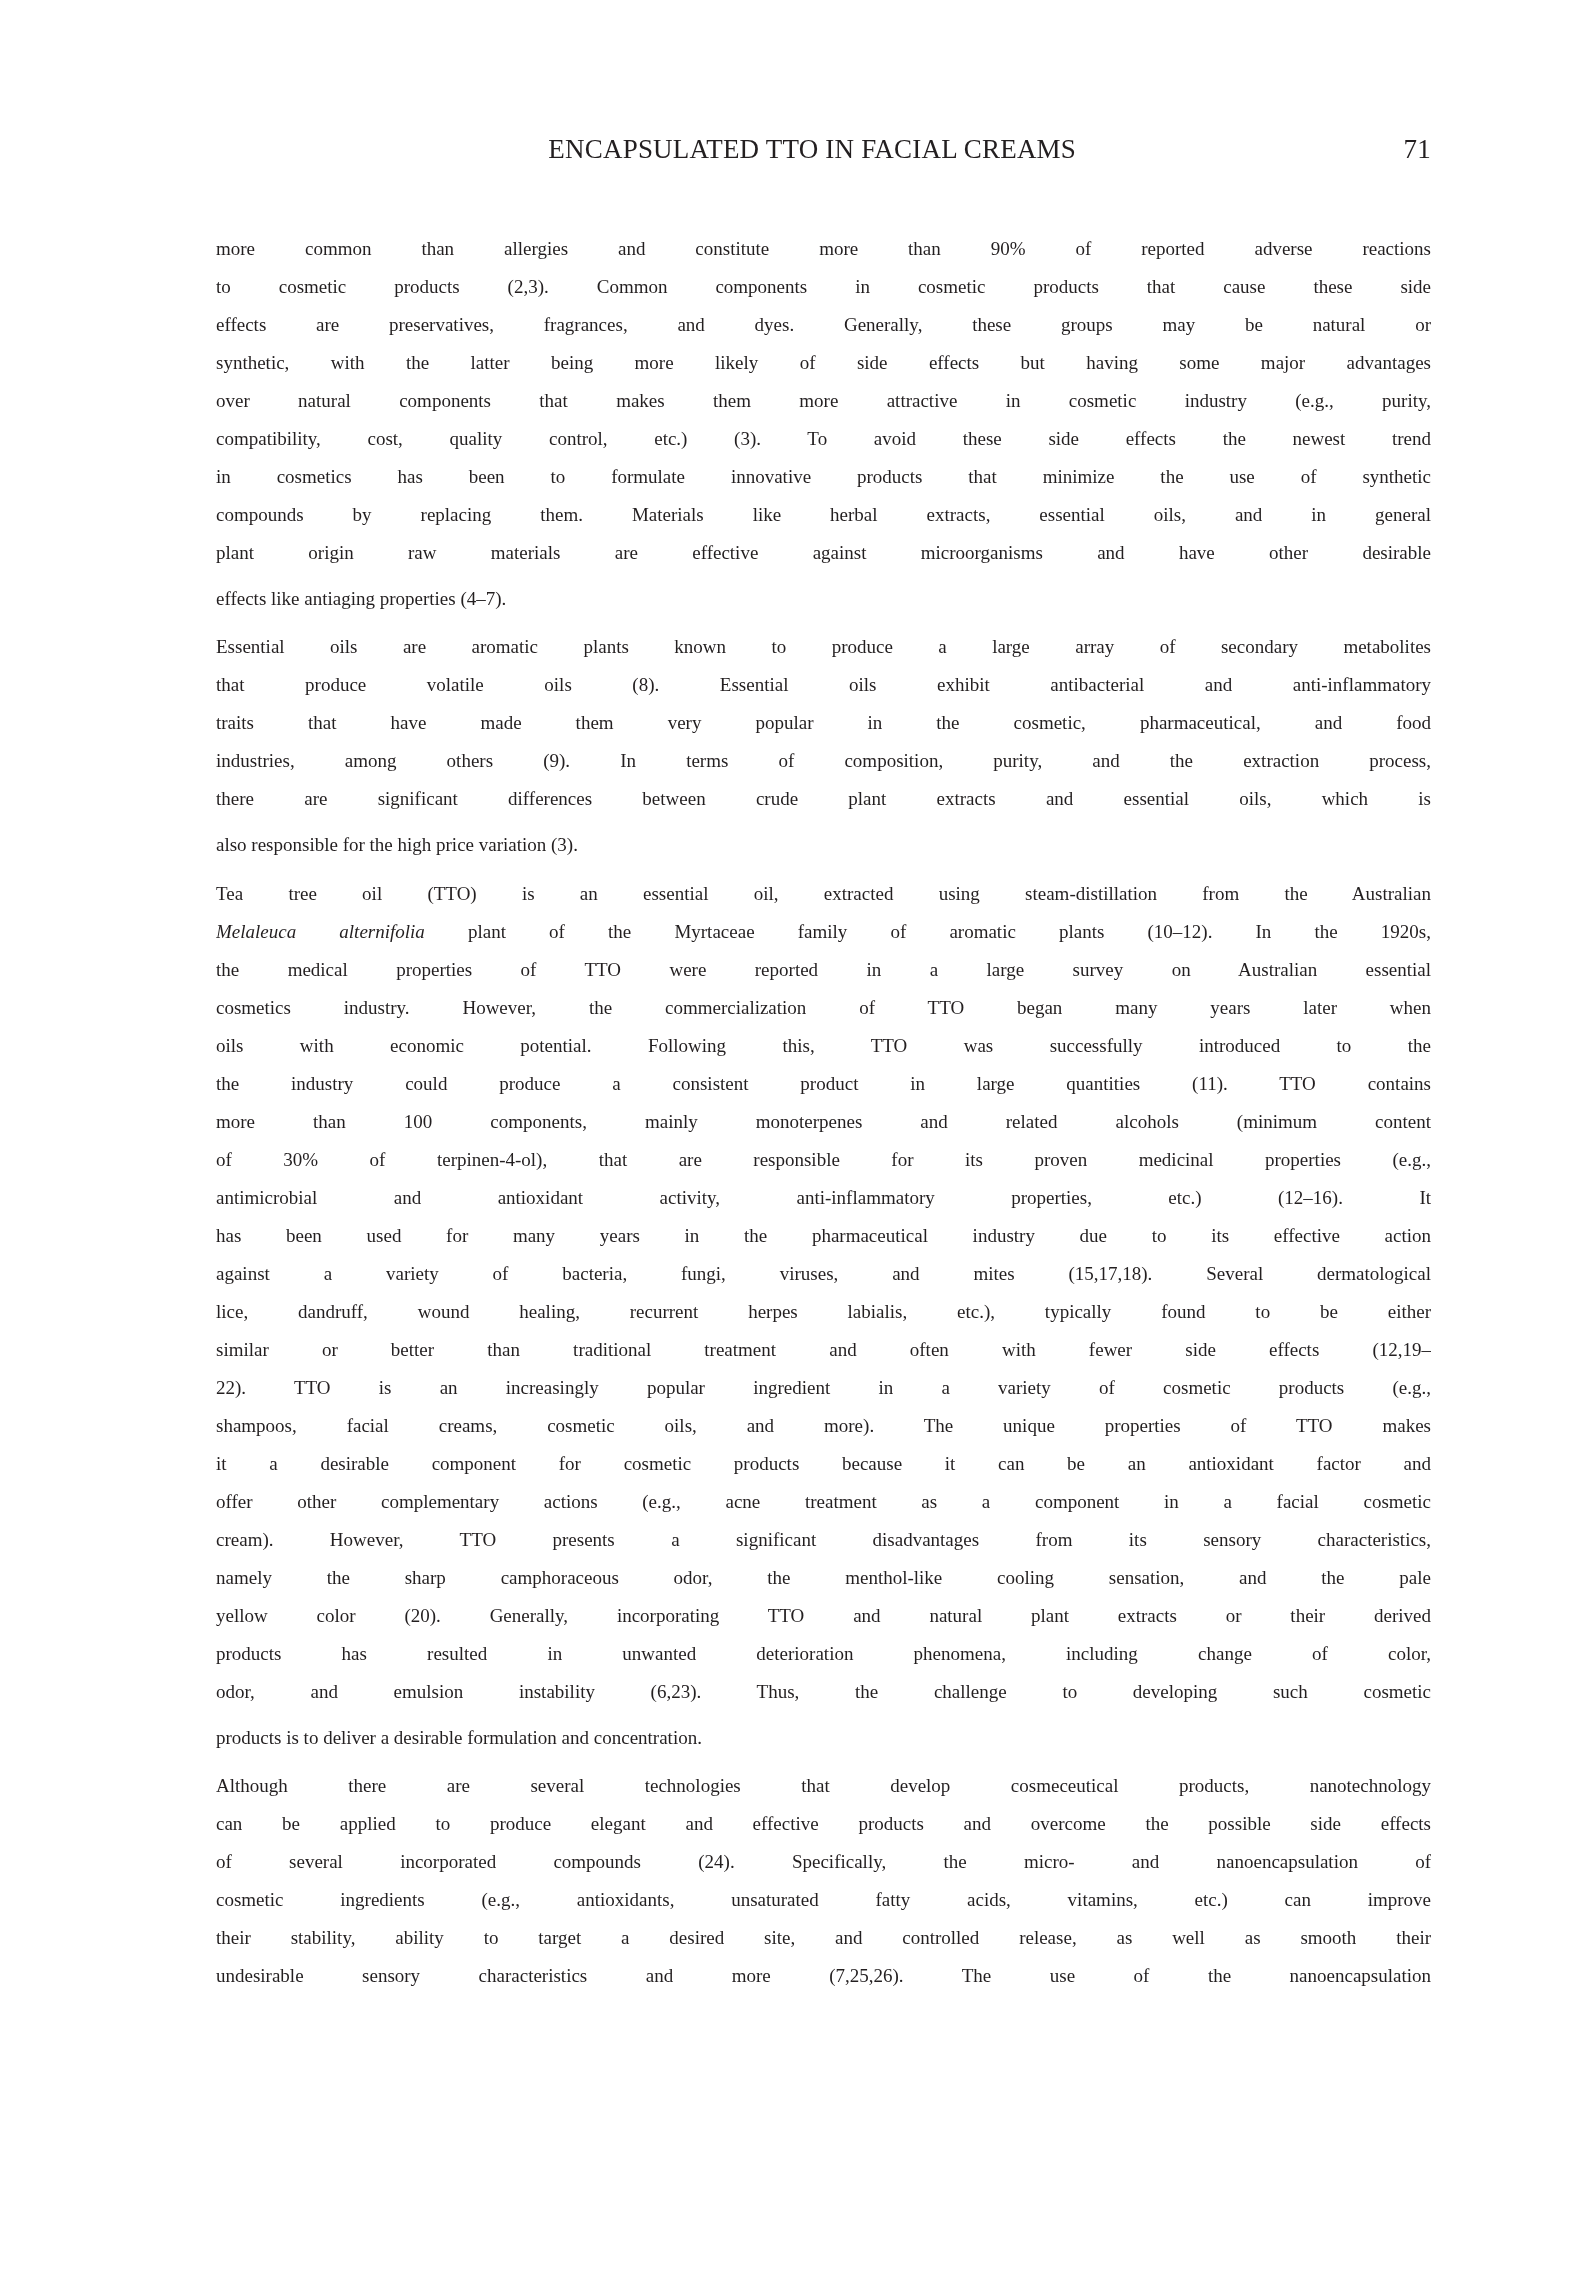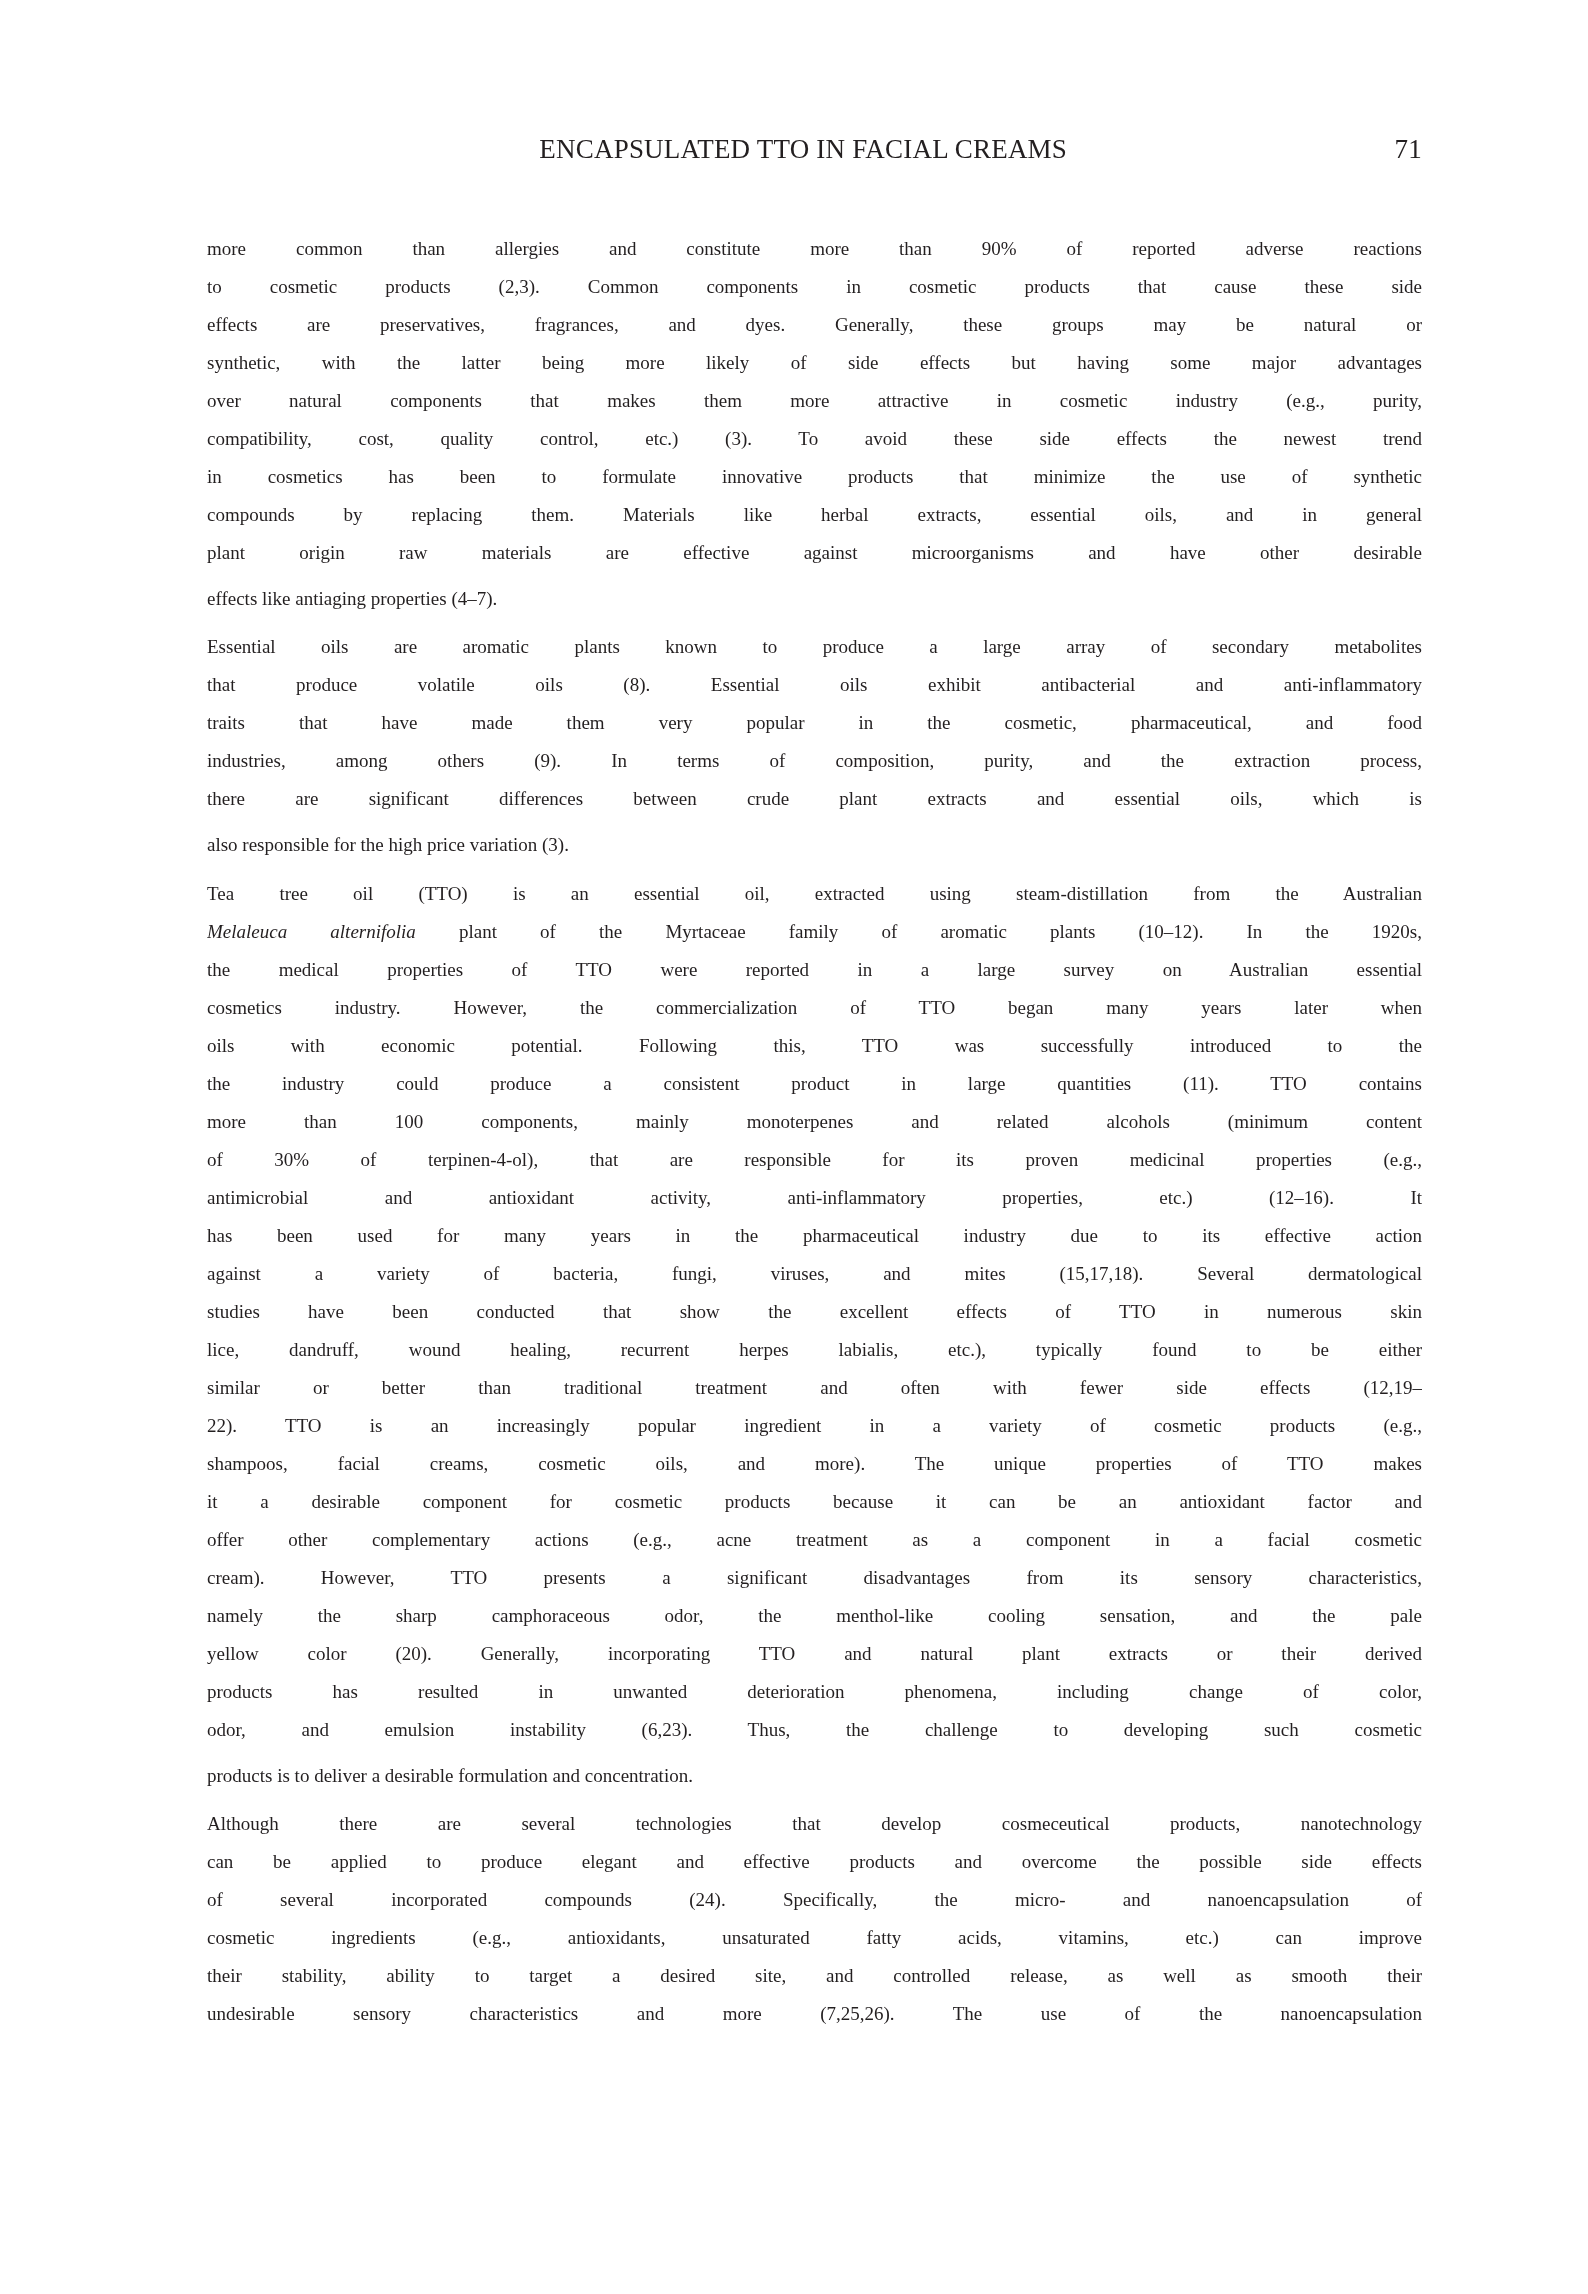--- a/index.html
+++ b/index.html
@@ -10,21 +10,21 @@
     body {
       width: 1589px;
       height: 2295px;
       position: relative;
       overflow: hidden;
       font-family: "Liberation Serif", "DejaVu Serif", serif;
       color: #231f20;
     }
     .page {
       position: absolute;
-      left: 7px; top: 0;
+      left: 16px; top: 0;
       width: 1283px;
       height: 2295px;
       text-decoration: underline;
     }
     .running-head {
       position: absolute;
       top: 130px;
       left: 200px;
       width: 1215px;
       height: 38px;
@@ -111,21 +111,20 @@
       <span class="line"><span class="italic">Melaleuca alternifolia</span><span> plant of the Myrtaceae family of aromatic plants (10–12). In the 1920s,</span></span>
       <span class="line">the medical properties of TTO were reported in a large survey on Australian essential</span>
       <span class="line">cosmetics industry. However, the commercialization of TTO began many years later when</span>
       <span class="line">oils with economic potential. Following this, TTO was successfully introduced to the</span>
       <span class="line">the industry could produce a consistent product in large quantities (11). TTO contains</span>
       <span class="line">more than 100 components, mainly monoterpenes and related alcohols (minimum content</span>
       <span class="line">of 30% of terpinen-4-ol), that are responsible for its proven medicinal properties (e.g.,</span>
       <span class="line">antimicrobial and antioxidant activity, anti-inflammatory properties, etc.) (12–16). It</span>
       <span class="line">has been used for many years in the pharmaceutical industry due to its effective action</span>
       <span class="line">against a variety of bacteria, fungi, viruses, and mites (15,17,18). Several dermatological</span>
-      <span class="line">studies have been conducted that show the excellent effects of TTO in numerous skin</span>
       <span class="line">lice, dandruff, wound healing, recurrent herpes labialis, etc.), typically found to be either</span>
       <span class="line">similar or better than traditional treatment and often with fewer side effects (12,19–</span>
       <span class="line">22). TTO is an increasingly popular ingredient in a variety of cosmetic products (e.g.,</span>
       <span class="line">shampoos, facial creams, cosmetic oils, and more). The unique properties of TTO makes</span>
       <span class="line">it a desirable component for cosmetic products because it can be an antioxidant factor and</span>
       <span class="line">offer other complementary actions (e.g., acne treatment as a component in a facial cosmetic</span>
       <span class="line">cream). However, TTO presents a significant disadvantages from its sensory characteristics,</span>
       <span class="line">namely the sharp camphoraceous odor, the menthol-like cooling sensation, and the pale</span>
       <span class="line">yellow color (20). Generally, incorporating TTO and natural plant extracts or their derived</span>
       <span class="line">products has resulted in unwanted deterioration phenomena, including change of color,</span>

